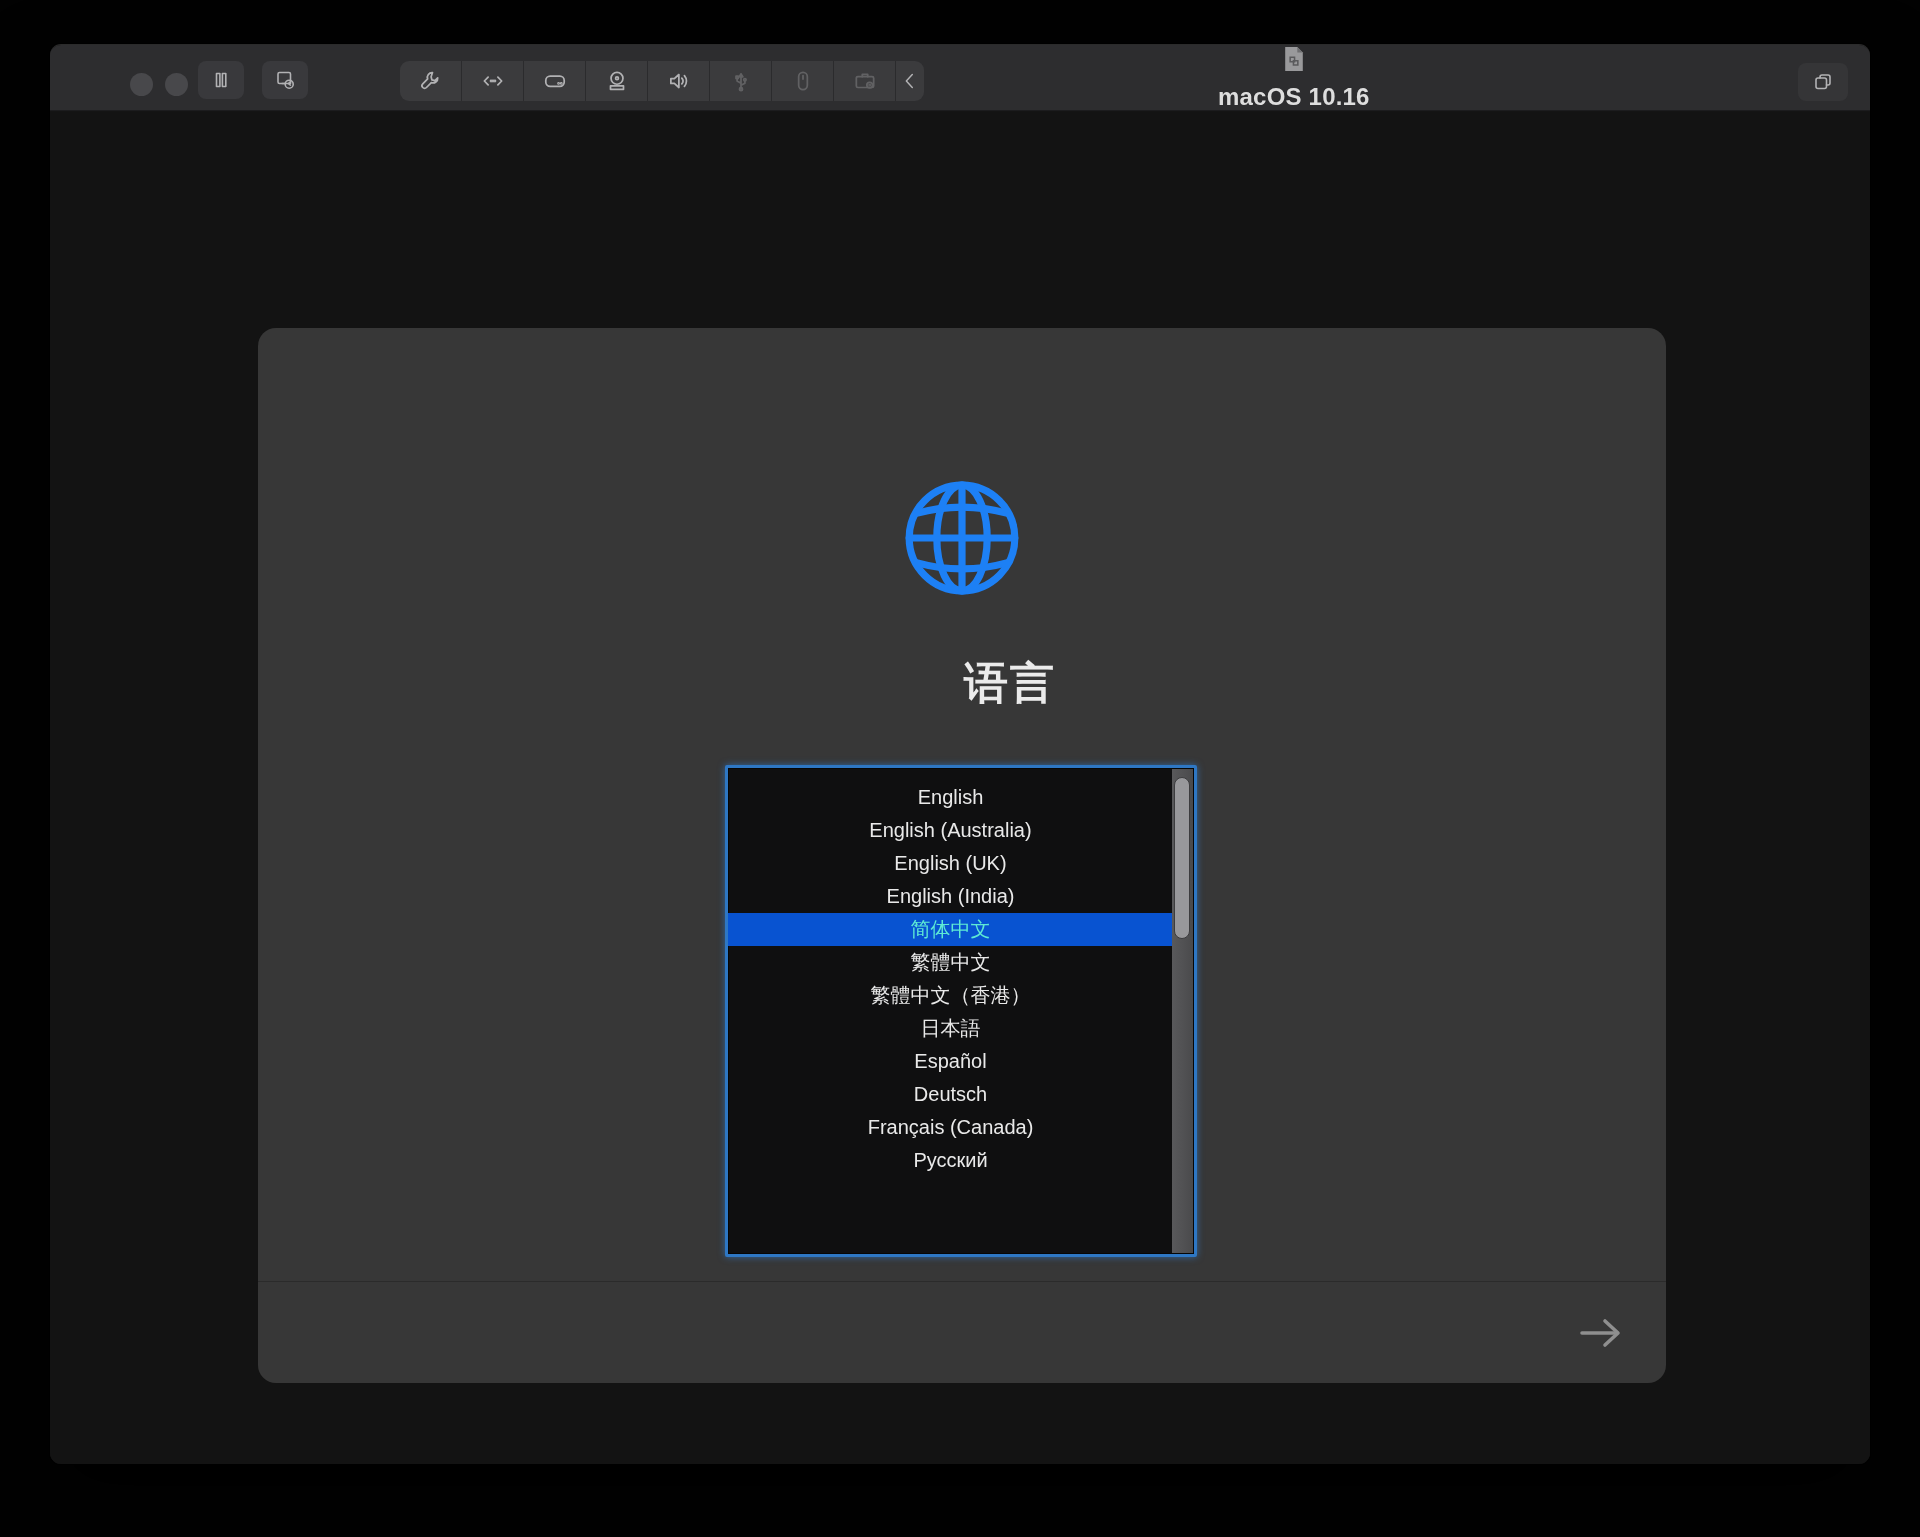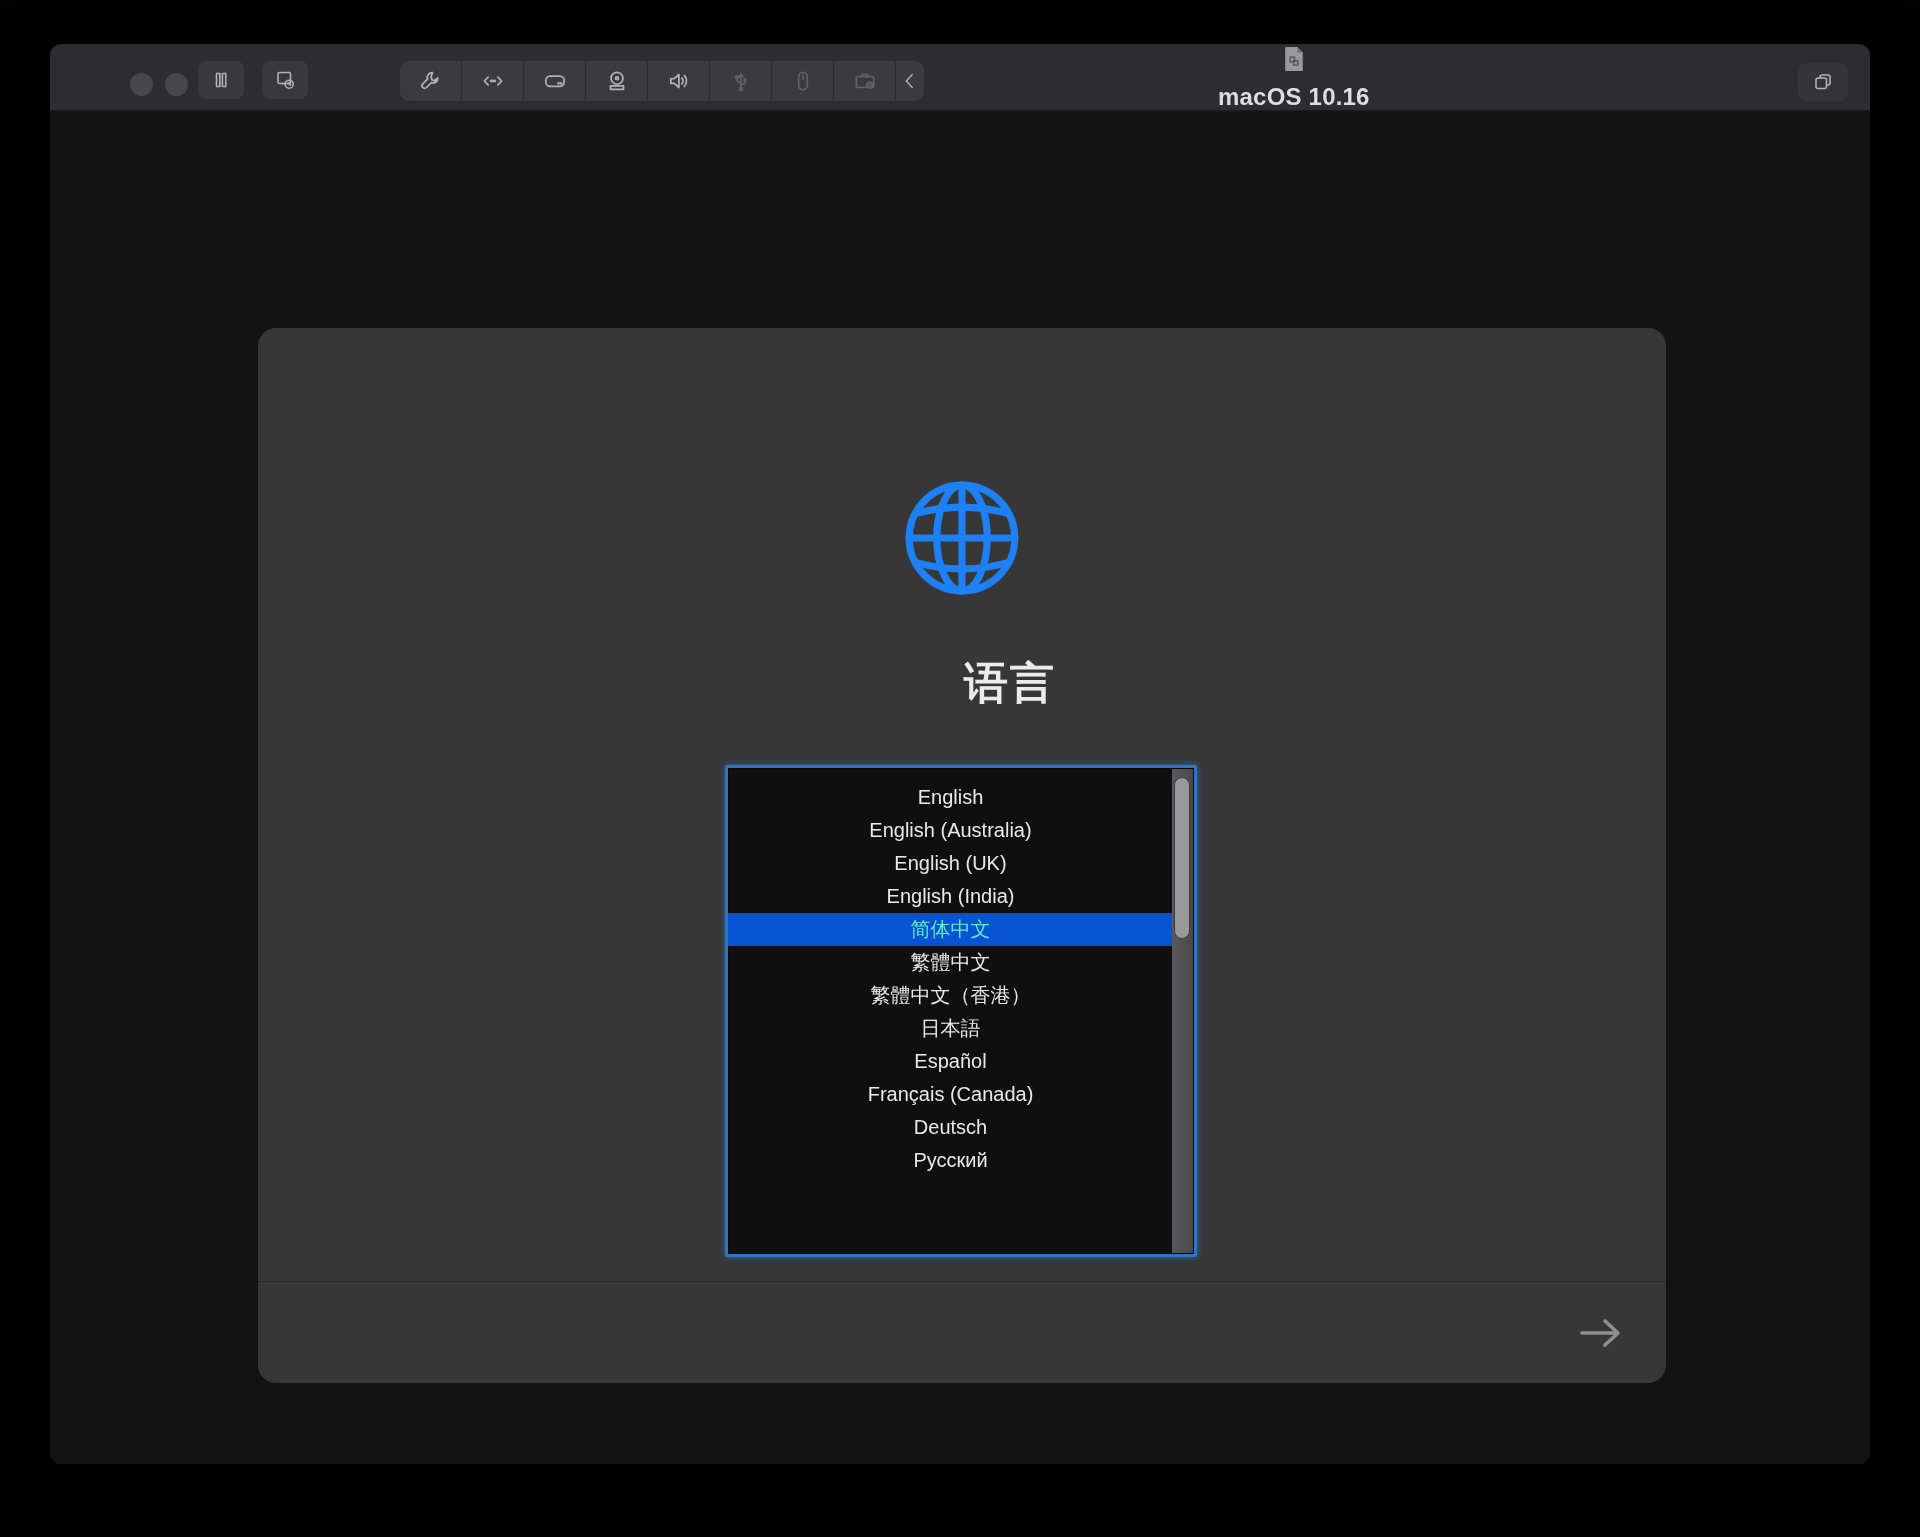--- a/index.html
+++ b/index.html
@@ -204,22 +204,22 @@
         <div class="rows">
             <div class="row">English</div>
             <div class="row">English (Australia)</div>
             <div class="row">English (UK)</div>
             <div class="row">English (India)</div>
             <div class="row selected">简体中文</div>
             <div class="row">繁體中文</div>
             <div class="row">繁體中文（香港）</div>
             <div class="row">日本語</div>
             <div class="row">Español</div>
+            <div class="row">Deutsch</div>
             <div class="row">Français (Canada)</div>
-            <div class="row">Deutsch</div>
             <div class="row">Русский</div>
           </div>
         <div class="vscroll">
           <div class="vthumb"></div>
         </div>
       </div>
 
       <div class="panel-footer">
         <button class="continue-btn">
           <svg width="48" height="36" viewBox="0 0 48 36">

